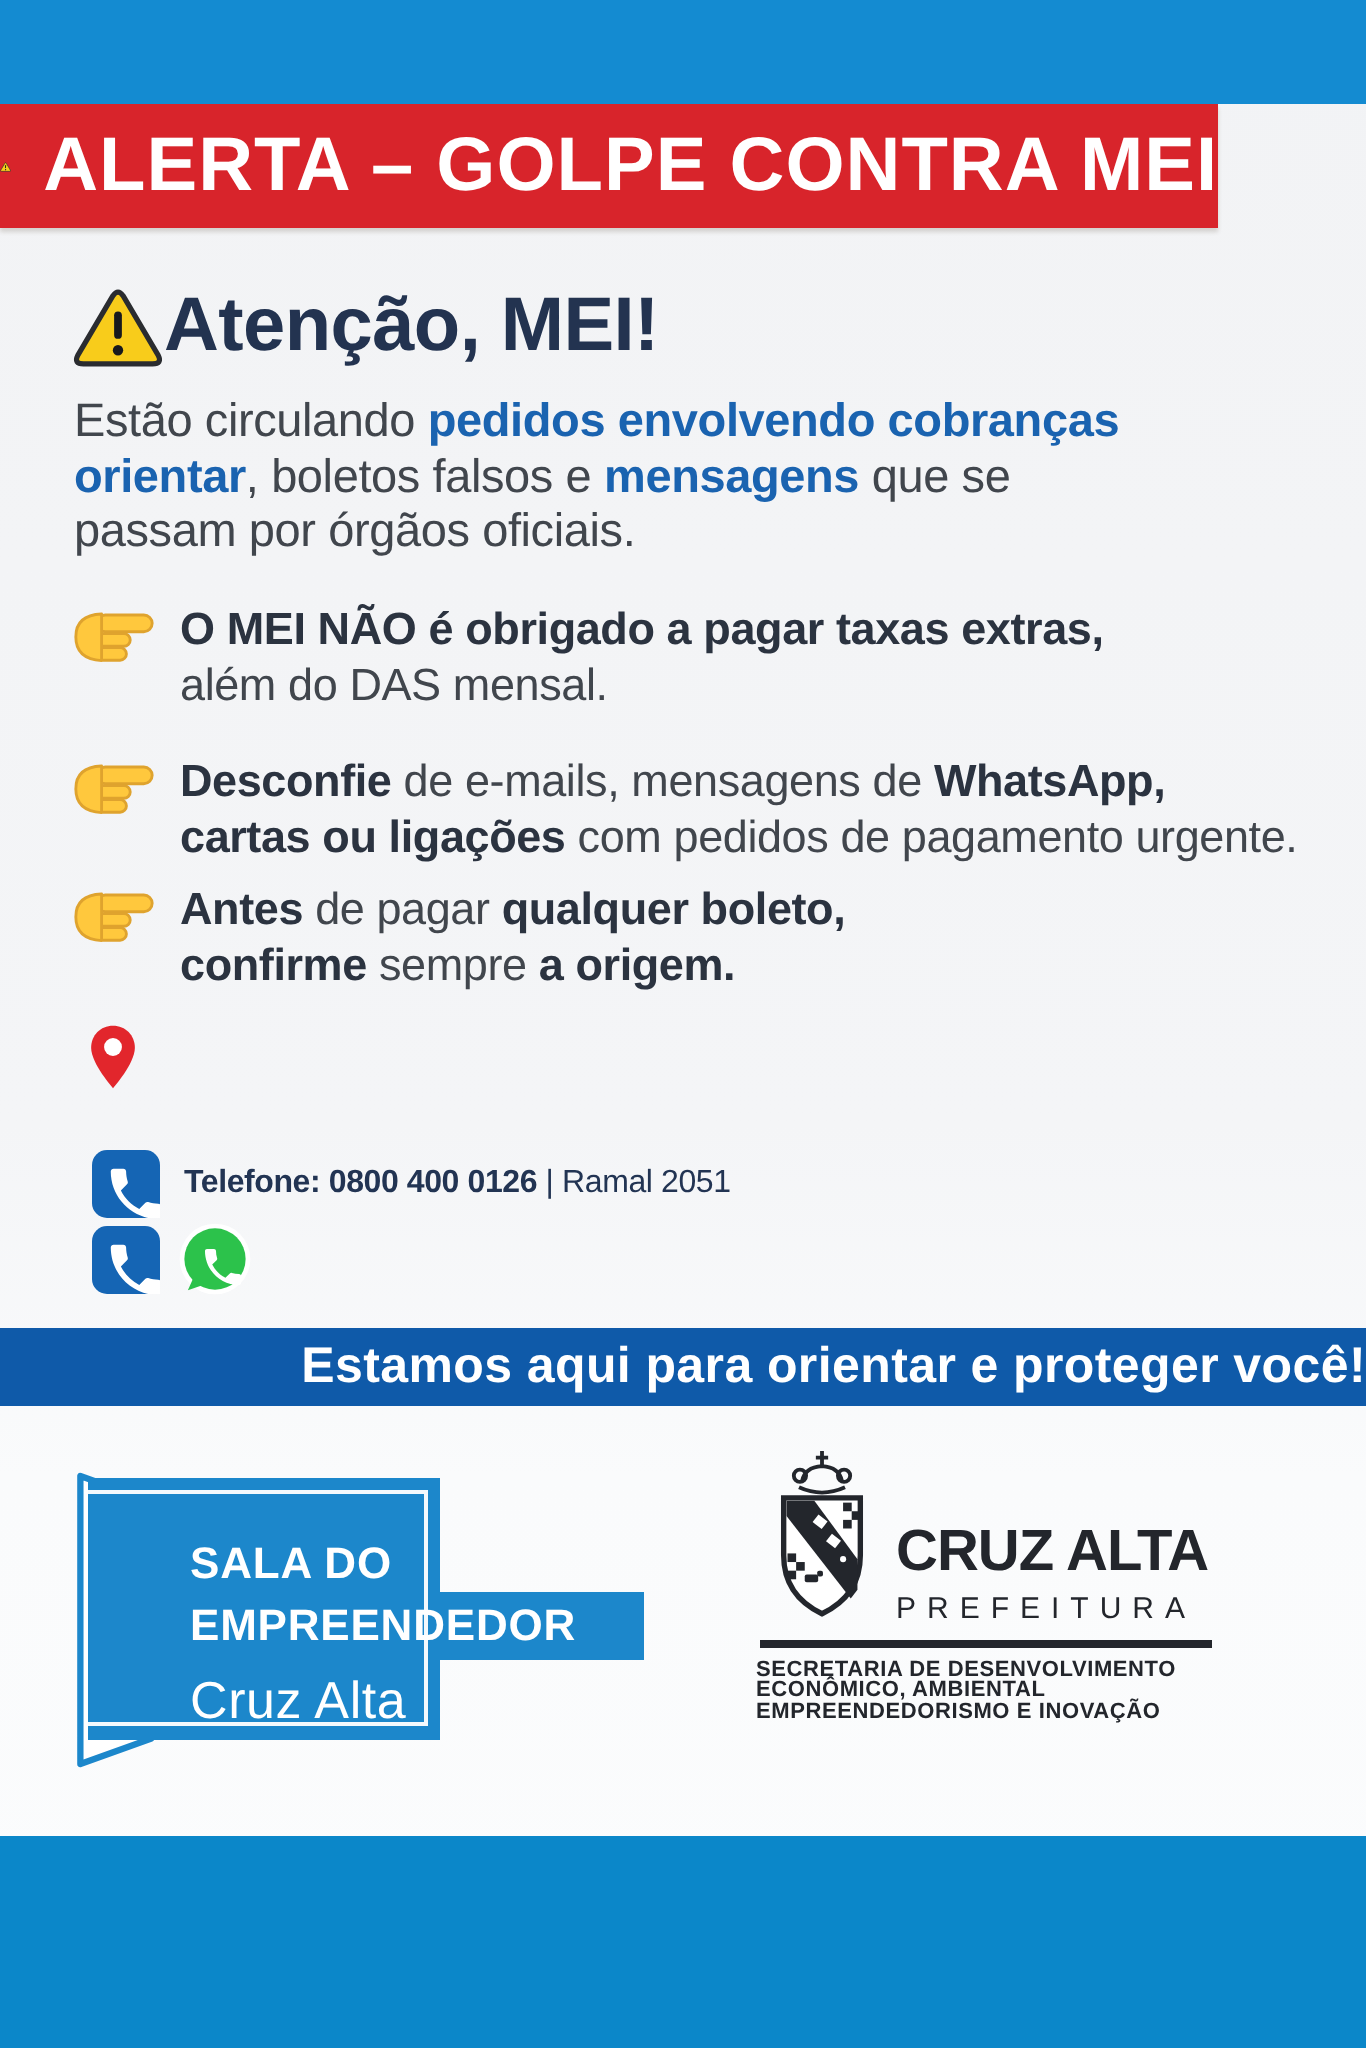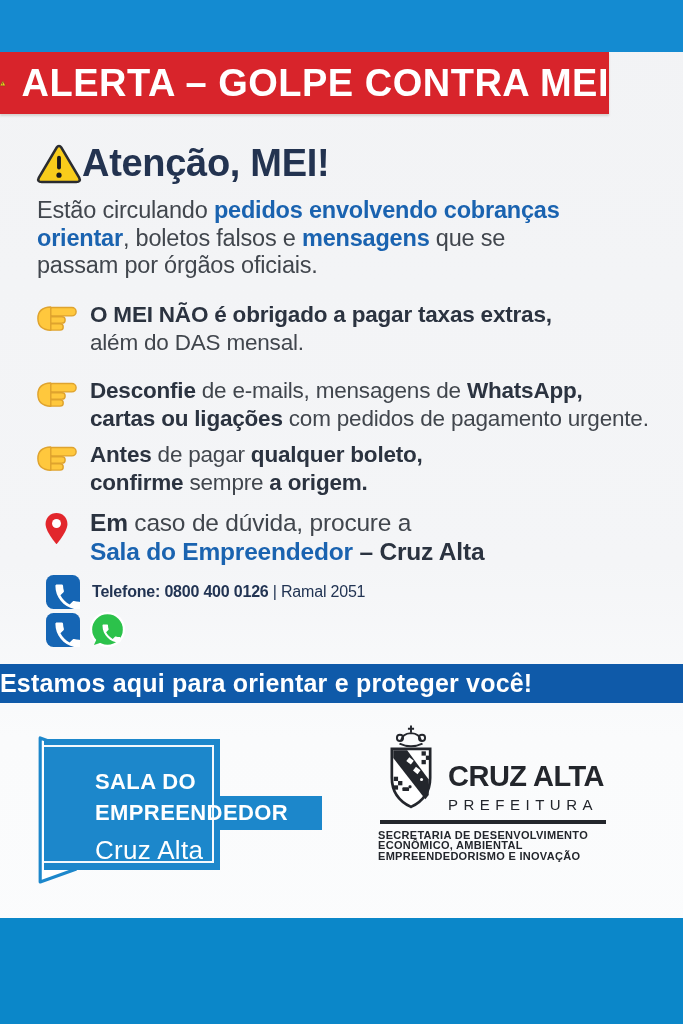--- a/index.html
+++ b/index.html
@@ -39,21 +39,21 @@
   .location-row .txt .b{color:var(--bold-text)}
   .location-row .l2 .b.c-blue{color:var(--blue-text)}
 
   .contact-row{position:absolute;display:flex;align-items:center}
   .contact-row .txt{font-size:16px;color:var(--phone-text);letter-spacing:-.2px;white-space:nowrap}
   .contact1{left:46px;top:575px;gap:12px}
   .contact2{left:46px;top:611px;gap:9px}
   .contact2 .txt{margin-left:4px}
 
   .footerband{position:absolute;left:0;top:664px;width:683px;height:39px;background:var(--band-blue);
-    display:flex;align-items:center;justify-content:flex-start}
+    display:flex;align-items:center;justify-content:flex-end}
   .footerband .txt{color:#fff;font-size:25px;font-weight:700;letter-spacing:.2px}
 
   
   .sala-logo{position:absolute;left:32px;top:733px;width:300px;height:154px}
   .sala-flap{position:absolute;left:-2px;top:2px;width:48px;height:150px}
   .sala-square{position:absolute;left:12px;top:6px;width:176px;height:131px;background:var(--logo-blue);overflow:hidden}
   .sala-inner-border{position:absolute;top:6px;right:6px;bottom:7px;left:-12px;border:2px solid rgba(255,255,255,.95)}
   .sala-band{position:absolute;left:182px;top:63px;width:108px;height:34px;background:var(--logo-blue)}
   .sala-l1,.sala-l2{position:absolute;left:63px;color:#fff;font-weight:700;font-size:22px;letter-spacing:.4px;white-space:nowrap}
   .sala-l1{top:36px}
@@ -197,24 +197,20 @@
     <div class="txt">
       <div><span class="b">Antes</span><span> de pagar </span><span class="b">qualquer boleto,</span></div>
       <div><span class="b">confirme</span><span> sempre </span><span class="b">a origem.</span></div>
     </div>
   </div>
 
   <div class="location-row">
     <svg width="25" height="35" style="margin-top:3px">
         <use href="#pin"></use>
       </svg>
-    <div class="txt">
-      <div class="l1"><span class="b">Em</span><span> caso de dúvida, procure a</span></div>
-      <div class="l2"><span class="b c-blue">Sala do Empreendedor</span><span class="b c-navy"> – Cruz Alta</span></div>
-    </div>
   </div>
 
   <div class="contact-row contact1">
     <svg width="34" height="34">
         <use href="#phone-sq"></use>
       </svg>
     <div class="txt"><span class="b">Telefone: 0800 400 0126</span><span> | Ramal 2051</span></div>
   </div>
 
   <div class="contact-row contact2">

